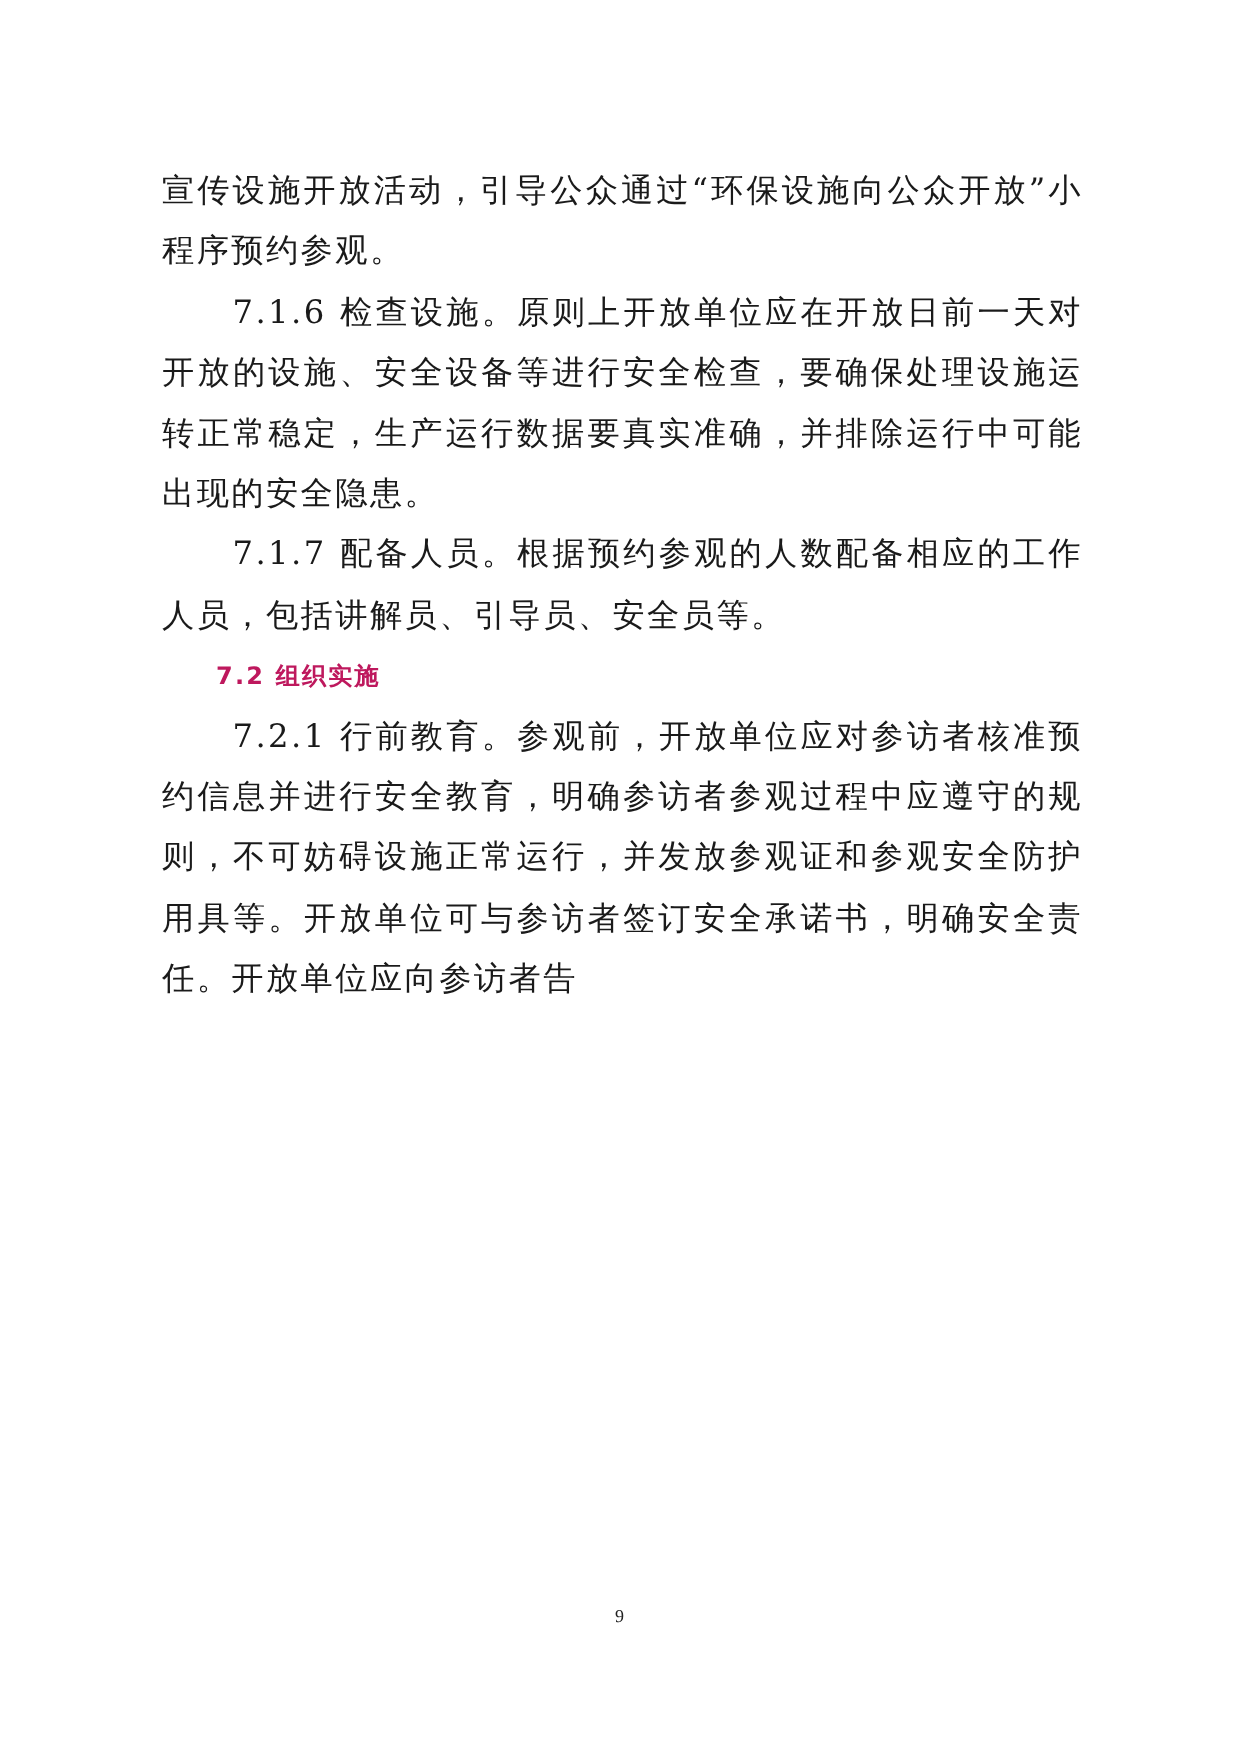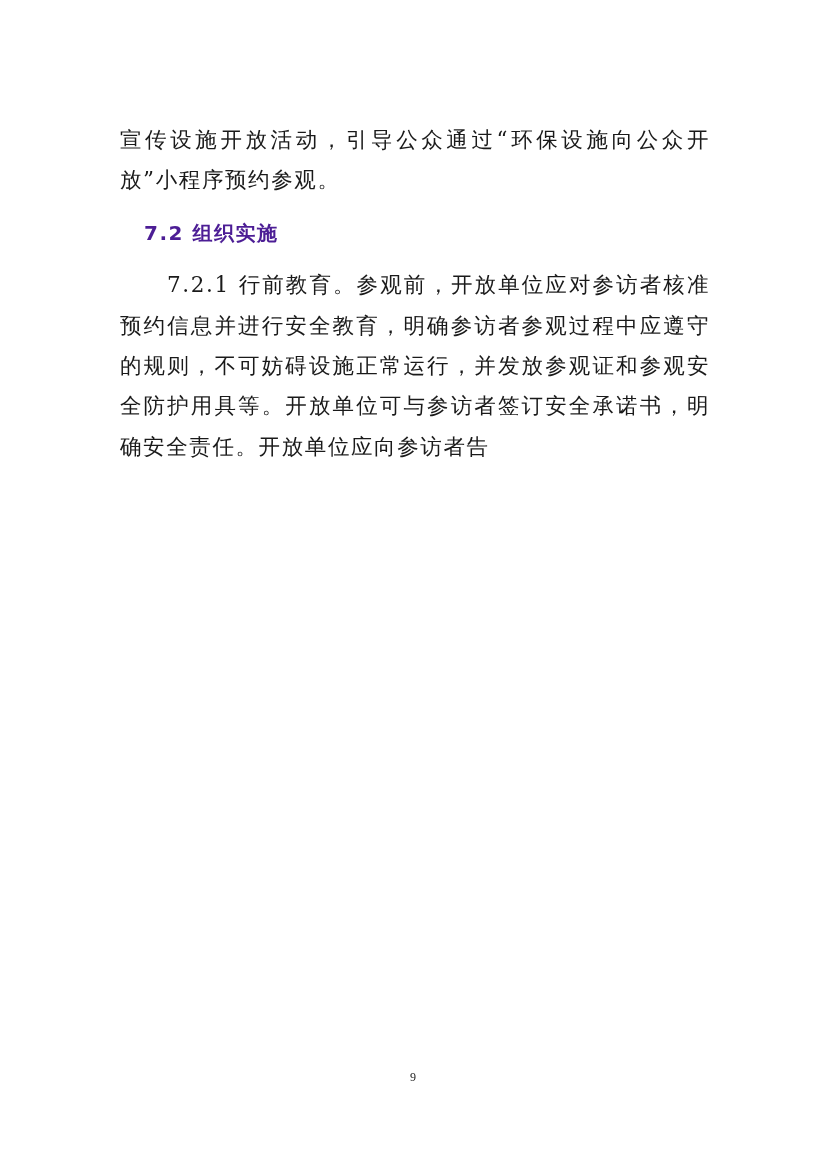--- a/index.html
+++ b/index.html
@@ -7,35 +7,37 @@
   .page {
     position: absolute; left: 0; top: 0; width: 826px; height: 1169px;
     background: #ffffff;
   }
   .content {
     position: absolute; left: 108px; top: 108px; width: 614px;
     font-family: "DejaVu Serif", "Liberation Serif", serif;
     font-size: 21.5px; line-height: 40.4px; color: #1a1a1a;
     letter-spacing: 1.6px;
   }
-  .para { margin: 12px; text-align: justify; text-align-last: left; }
+  .para { margin: 0; text-align: justify; text-align-last: left; }
   .indent { text-indent: 47px; }
   .heading {
     margin: 0; padding-left: 36px;
     font-family: "DejaVu Sans", "Liberation Sans", sans-serif;
-    font-weight: bold; font-size: 20px; letter-spacing: 1.5px; color: #4c1d95;
+    font-weight: bold; font-size: 16px; letter-spacing: 1.5px; color: #be185d;
   }
   .page-number {
     position: absolute; left: 0; width: 826px; top: 1070px; text-align: center;
     font-family: "Liberation Serif", "DejaVu Serif", serif; font-size: 12px; color: #222;
   }
 </style>
 </head>
 <body>
 
 <div class="page">
   <div class="content">
     <p class="para">宣传设施开放活动，引导公众通过“环保设施向公众开放”小程序预约参观。</p>
+    <p class="para indent">7.1.6 检查设施。原则上开放单位应在开放日前一天对开放的设施、安全设备等进行安全检查，要确保处理设施运转正常稳定，生产运行数据要真实准确，并排除运行中可能出现的安全隐患。</p>
+    <p class="para indent">7.1.7 配备人员。根据预约参观的人数配备相应的工作人员，包括讲解员、引导员、安全员等。</p>
     <p class="heading">7.2 组织实施</p>
     <p class="para indent">7.2.1 行前教育。参观前，开放单位应对参访者核准预约信息并进行安全教育，明确参访者参观过程中应遵守的规则，不可妨碍设施正常运行，并发放参观证和参观安全防护用具等。开放单位可与参访者签订安全承诺书，明确安全责任。开放单位应向参访者告</p>
   </div>
   <div class="page-number">9</div>
 </div>
 
 </body></html>

